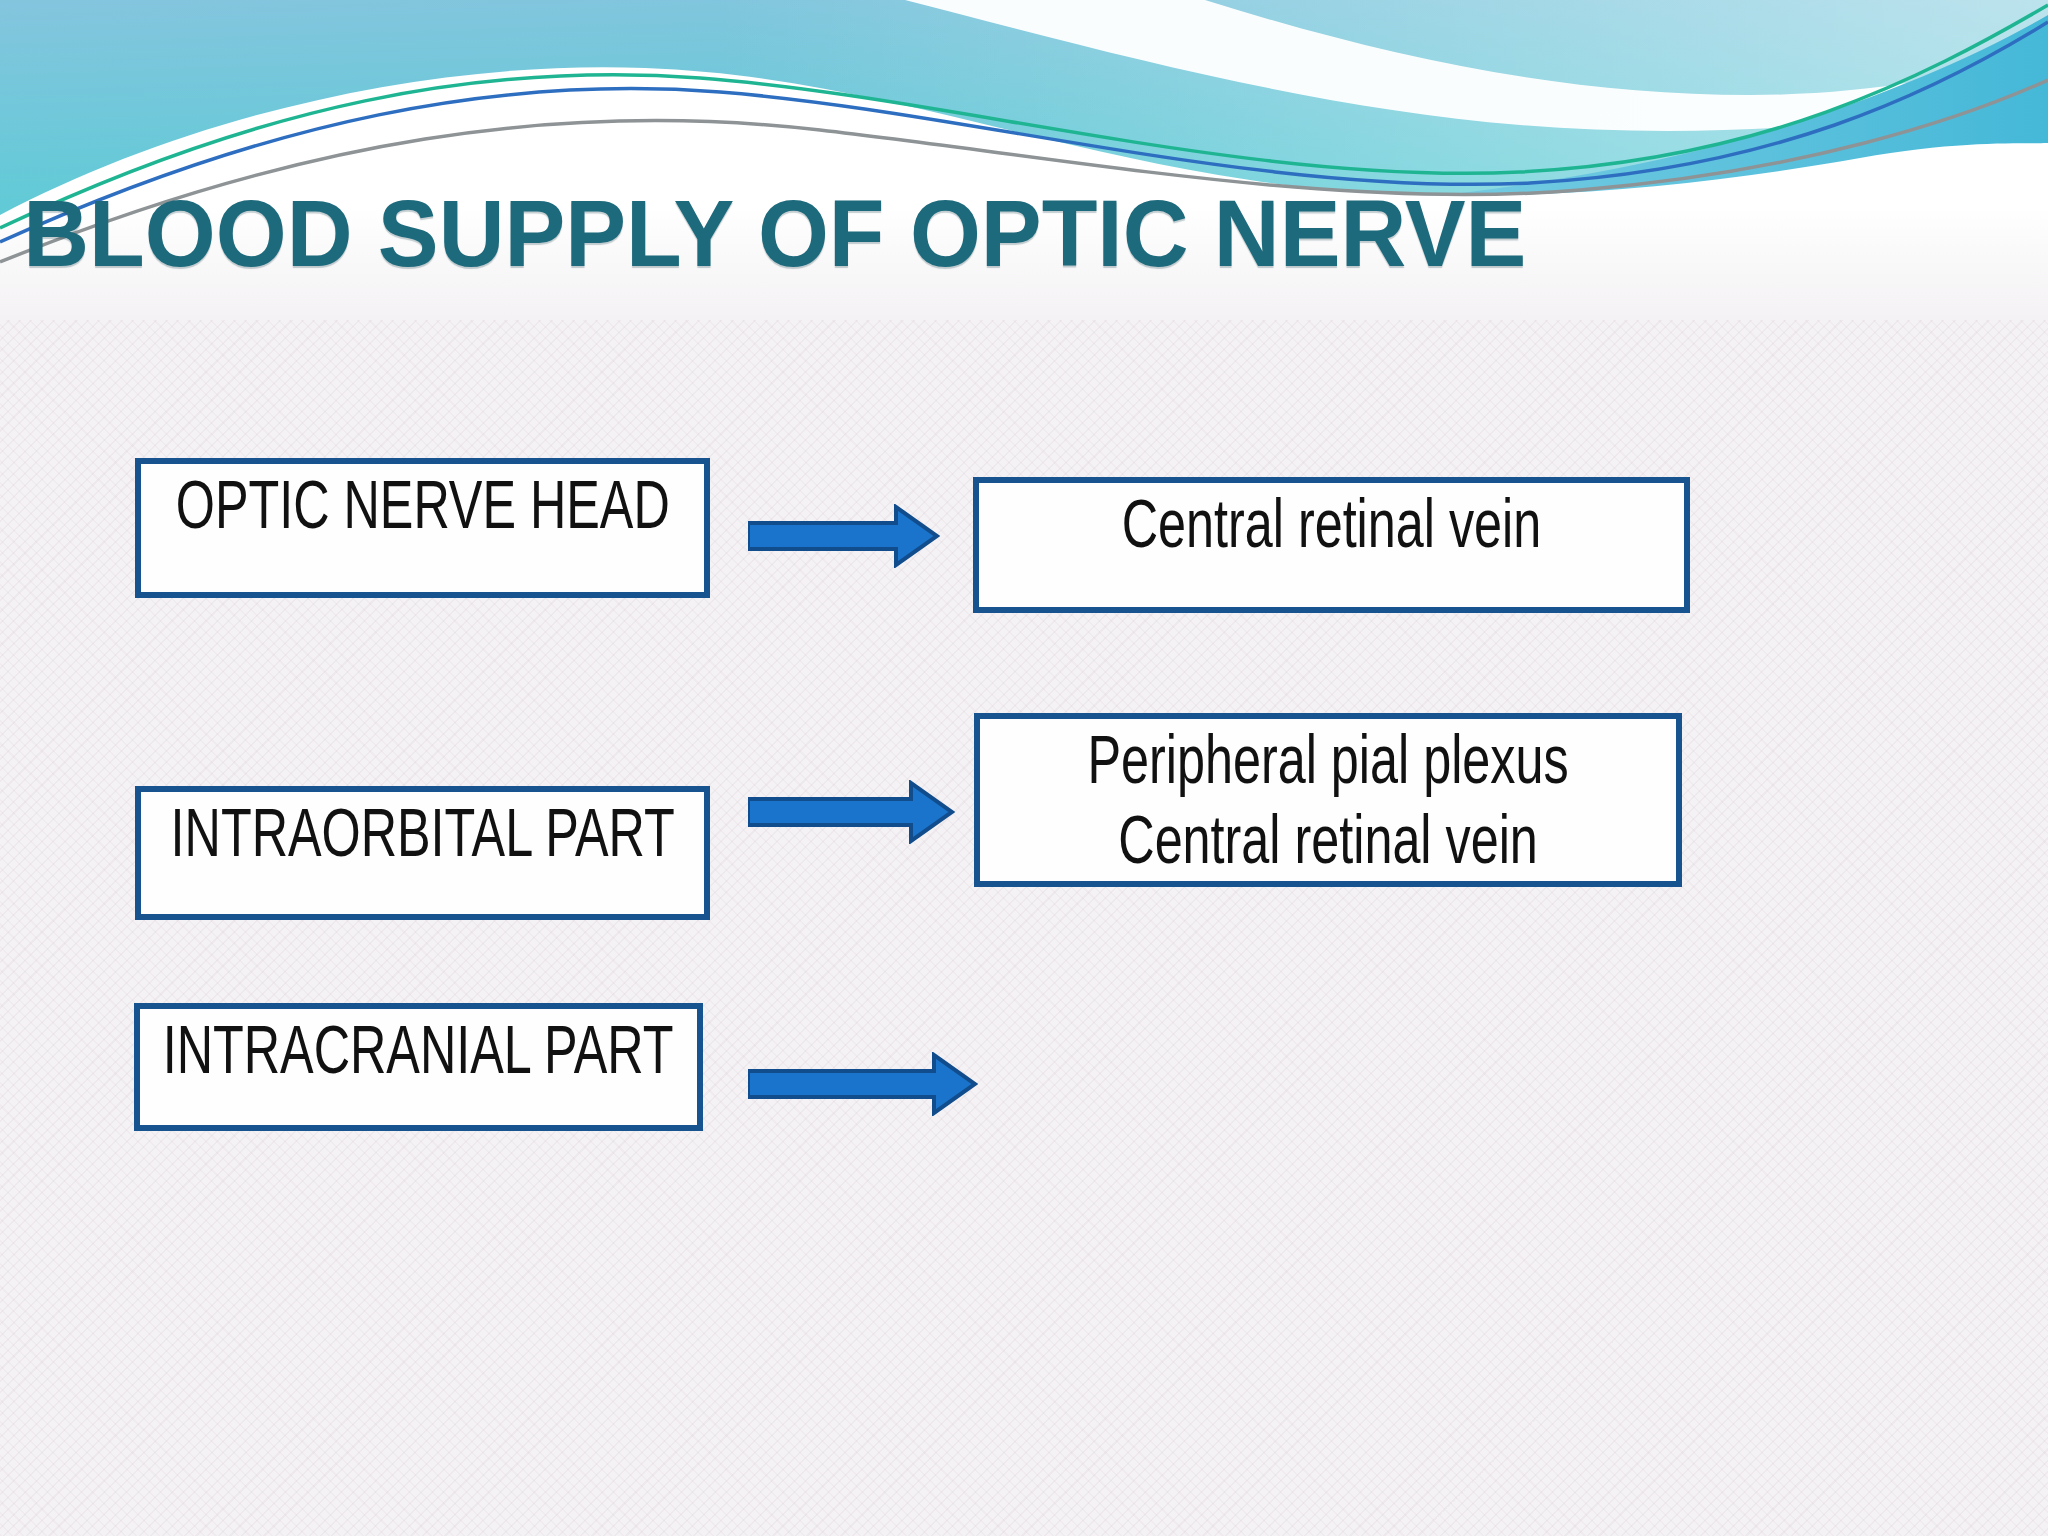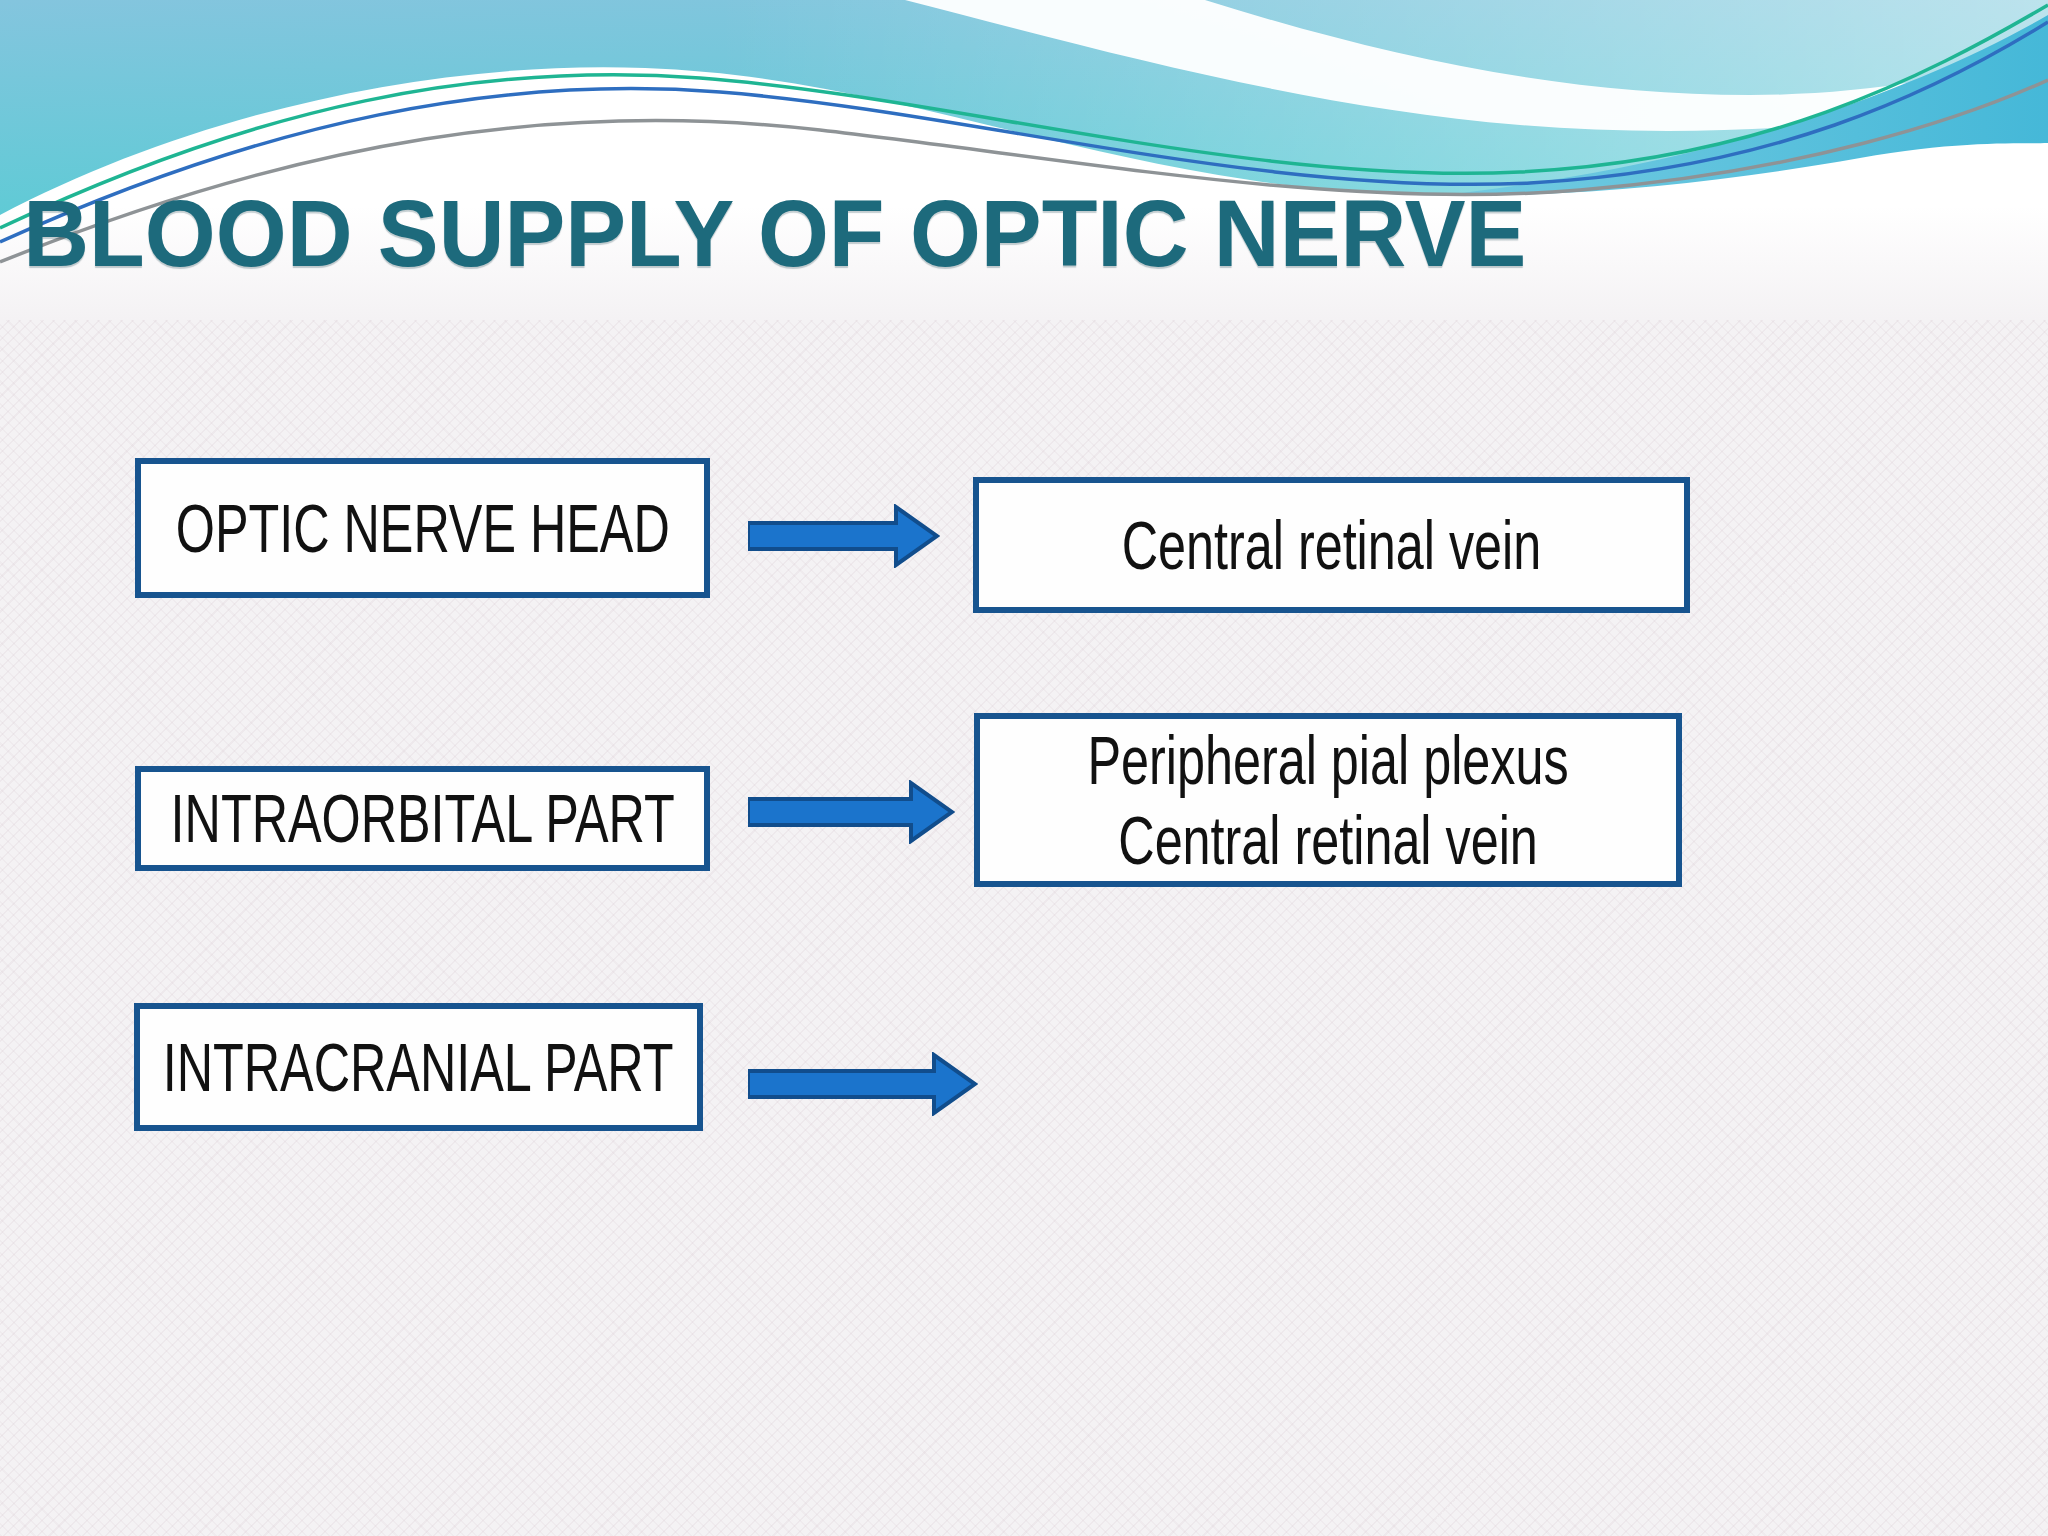--- a/index.html
+++ b/index.html
@@ -30,21 +30,21 @@
     display:inline-block;
     font-size:92px;font-weight:bold;color:#000;
     transform:scaleX(.80);transform-origin:left center;
     white-space:nowrap;
   }
   .flowbox{
     position:absolute;
     background:#fefefe;
     border:6px solid #17548f;
     box-sizing:border-box;
-    display:flex;align-items:center;justify-content:center;
+    display:flex;justify-content:center;
   }
   .boxlabel{
     display:inline-block;
     font-size:68px;color:#111;
     transform:scaleX(.74);transform-origin:center;
     white-space:nowrap;line-height:1.18;
   }
   .boxlabel.multi{white-space:pre-line;text-align:center;}
   .arrow{position:absolute;}
 </style>
@@ -90,21 +90,21 @@
   <div class="flowbox" style="left:135px;top:458px;width:575px;height:140px">
     <span class="boxlabel">OPTIC NERVE HEAD</span>
   </div>
   <svg class="arrow" style="left:748px;top:504px" width="192" height="64" viewBox="0 0 192 64" aria-hidden="true">
     <polygon points="0,19 148,19 148,3 189,32 148,61 148,45 0,45" fill="#1b74cc" stroke="#114d8c" stroke-width="4" stroke-linejoin="miter"></polygon>
   </svg>
   <div class="flowbox" style="left:973px;top:477px;width:717px;height:136px">
     <span class="boxlabel multi">Central retinal vein</span>
   </div>
 
-  <div class="flowbox" style="left:135px;top:766px;width:575px;height:105px">
+  <div class="flowbox" style="left:135px;top:786px;width:575px;height:134px">
     <span class="boxlabel">INTRAORBITAL PART</span>
   </div>
   <svg class="arrow" style="left:748px;top:780px" width="207" height="64" viewBox="0 0 207 64" aria-hidden="true">
     <polygon points="0,19 163,19 163,3 204,32 163,61 163,45 0,45" fill="#1b74cc" stroke="#114d8c" stroke-width="4" stroke-linejoin="miter"></polygon>
   </svg>
   <div class="flowbox" style="left:974px;top:713px;width:708px;height:174px">
     <span class="boxlabel multi">Peripheral pial plexus
 Central retinal vein</span>
   </div>
 

